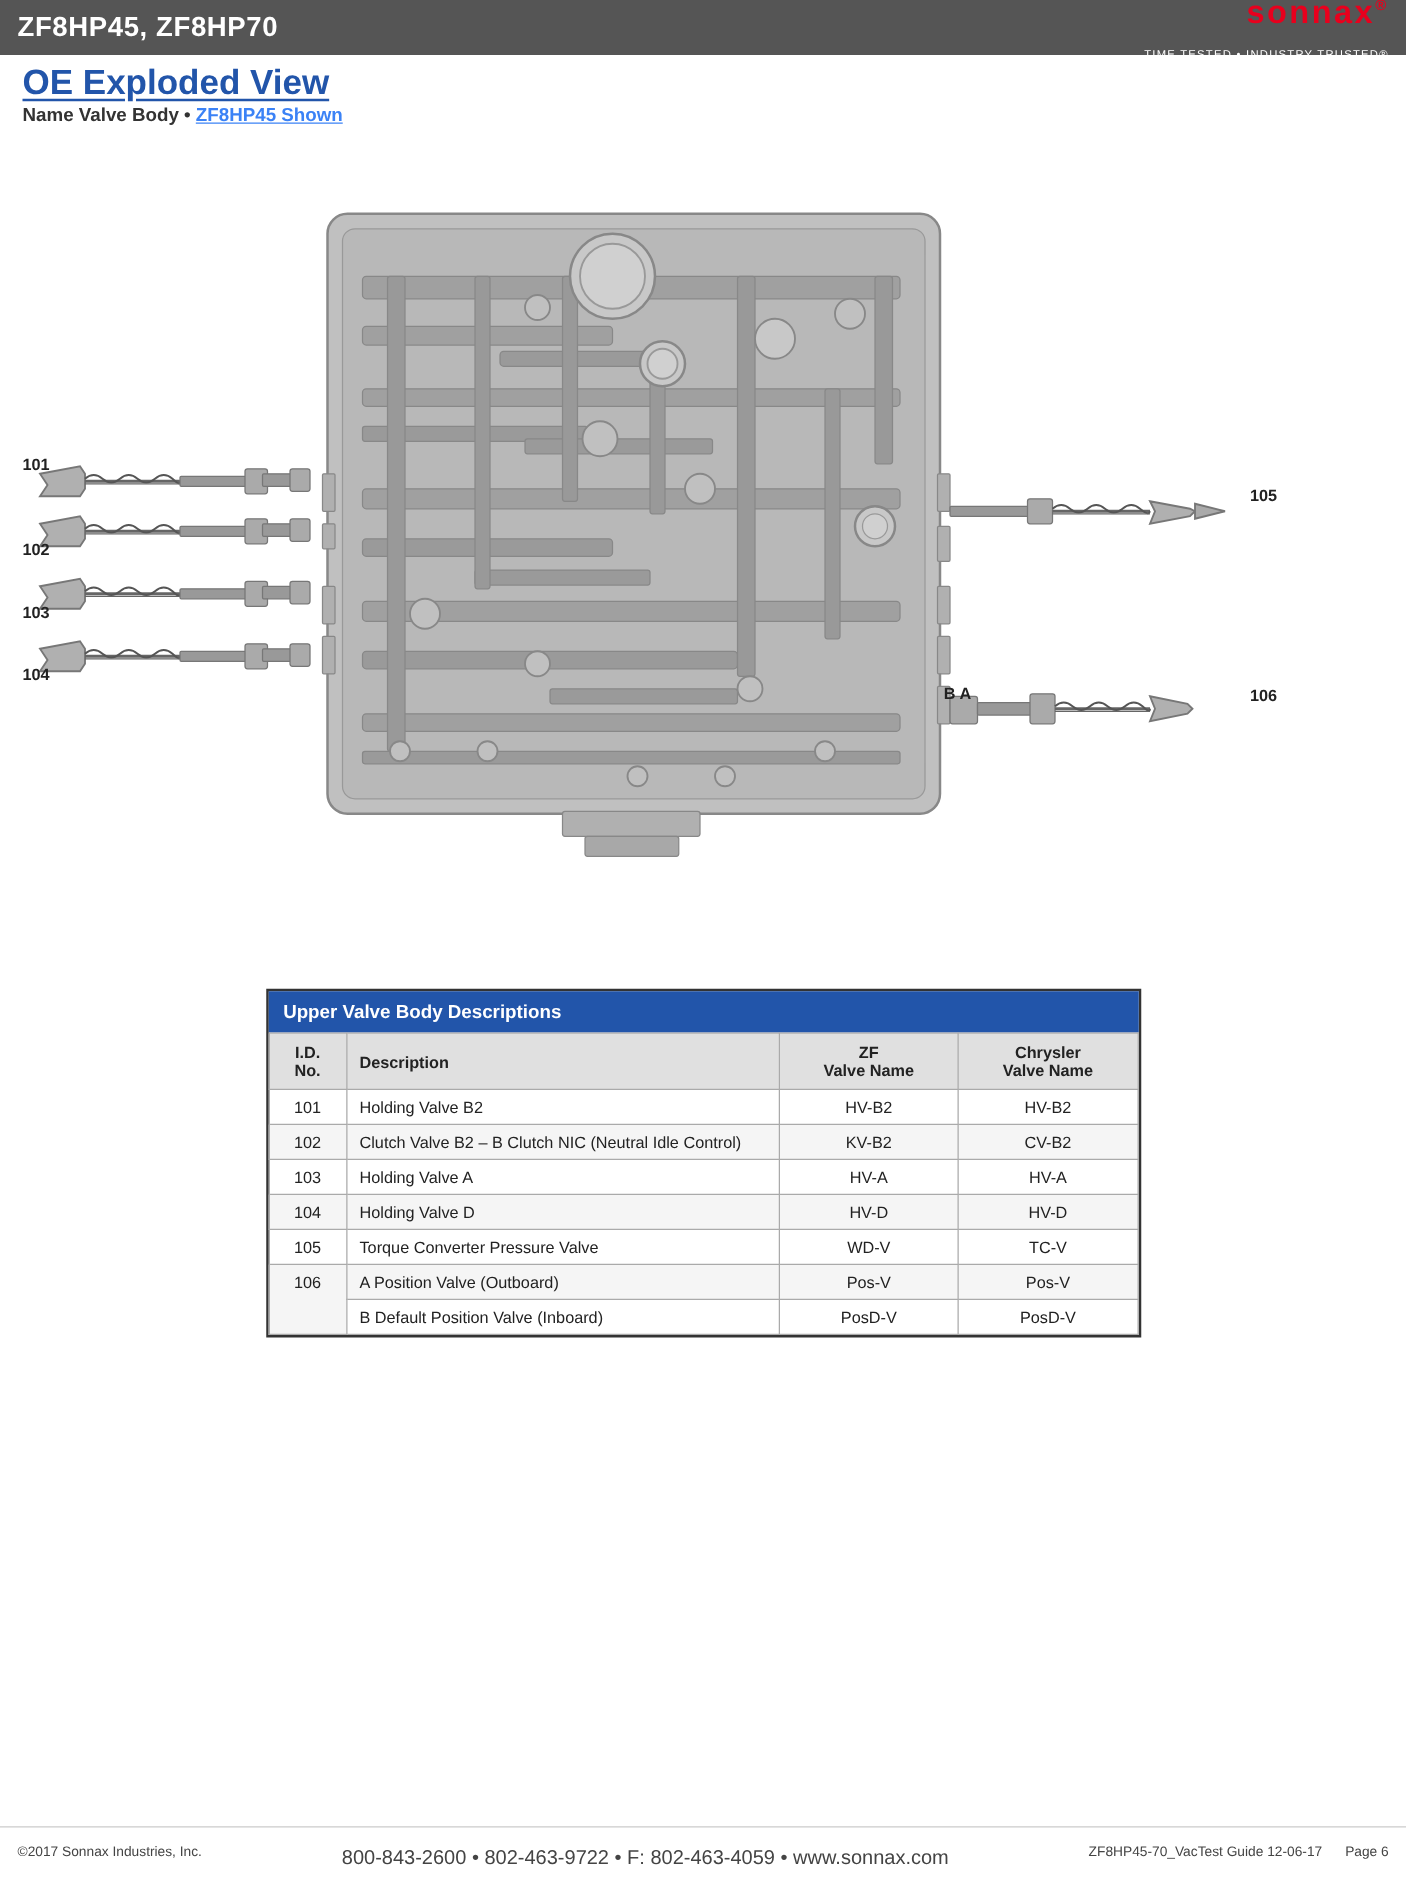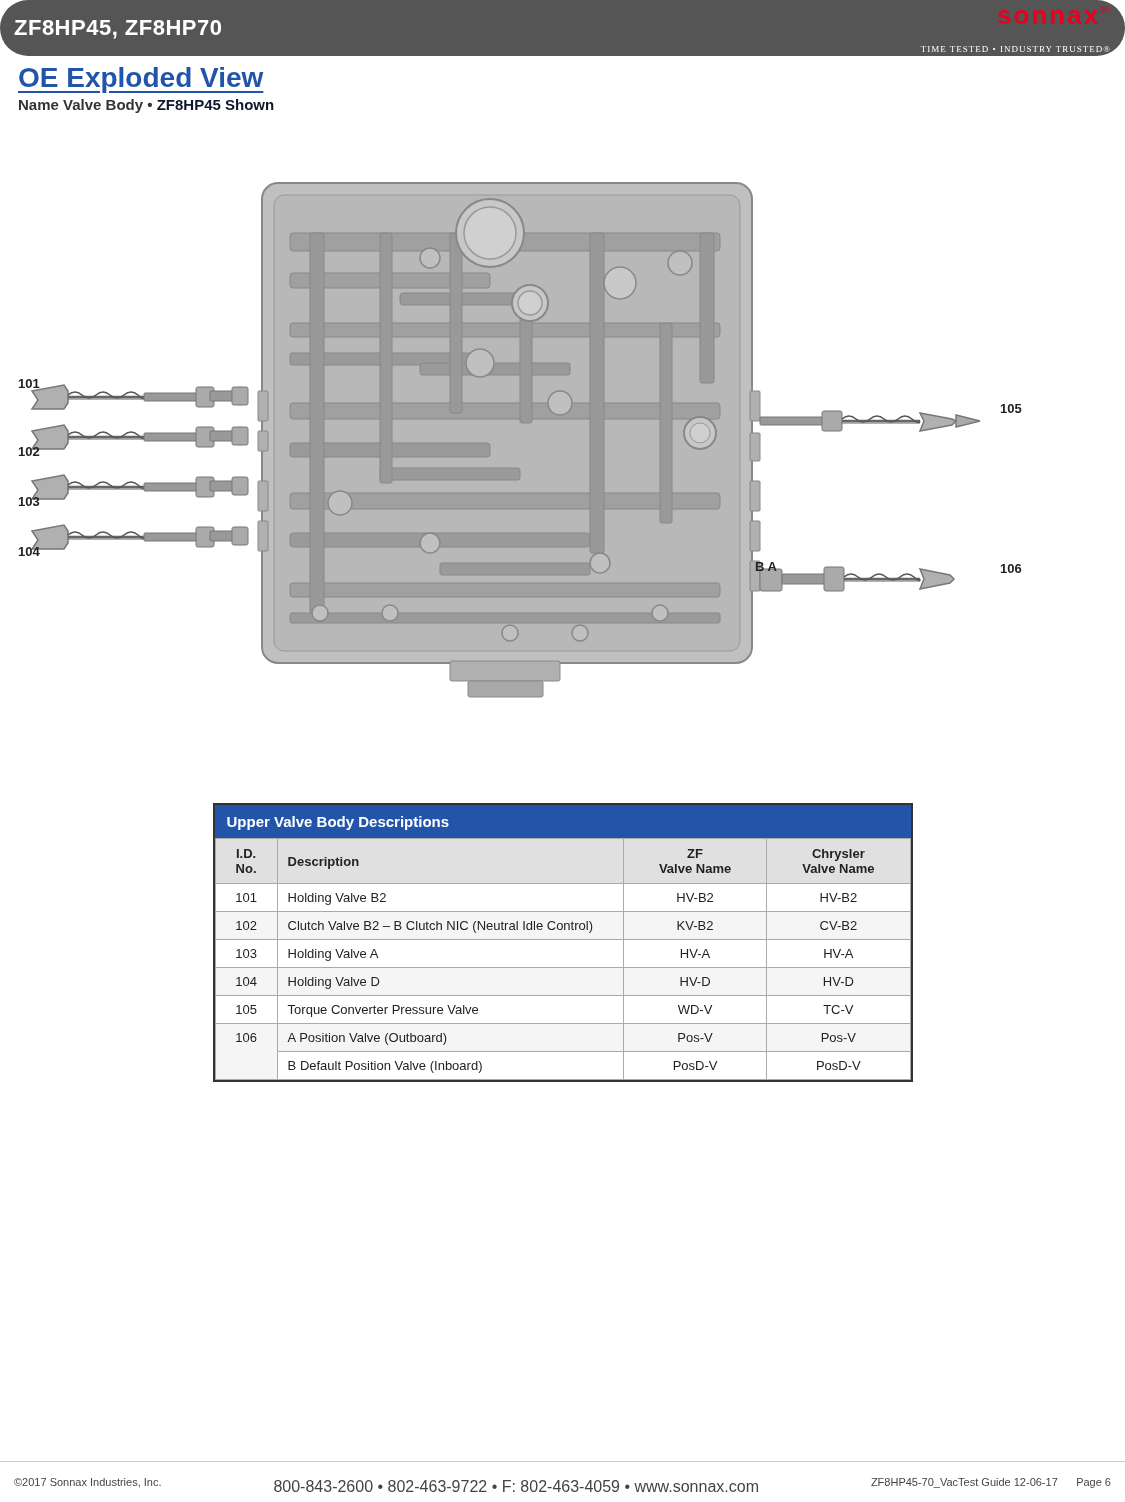--- a/index.html
+++ b/index.html
@@ -13,22 +13,21 @@
       position: relative;
     }
 
     
     .header {
       background: #555;
       display: flex;
       align-items: center;
       justify-content: space-between;
       padding: 6px 14px;
-      height: 56px;
-      border-radius: 28px;
+      height: 44px;
     }
     .header-title {
       color: #fff;
       font-size: 22px;
       font-weight: bold;
       letter-spacing: 0.5px;
     }
     .header-logo {
       display: flex;
       flex-direction: column;
@@ -44,42 +43,42 @@
     }
     .logo-sonnax span.reg {
       font-size: 12px;
       vertical-align: super;
     }
     .logo-tagline {
       font-size: 9px;
       color: #fff;
       letter-spacing: 1px;
       margin-top: 16px;
-      font-family: Liberation Serif, serif;
     }
 
     
     .section-title {
       padding: 6px 18px 2px 18px;
     }
     .oe-title {
       font-size: 28px;
       font-weight: bold;
       color: #2255aa;
       text-decoration: underline;
       text-underline-offset: 4px;
     }
     .subtitle {
       font-size: 15px;
       font-weight: bold;
       color: #333;
       margin-top: 2px;
     }
     .subtitle .highlight {
-      color: #0f172a;
+      color: #3b82f6;
+      text-decoration: underline;
     }
 
     
     .diagram-area {
       position: relative;
       width: 1125px;
       height: 650px;
       margin-top: 8px;
       overflow: hidden;
     }

